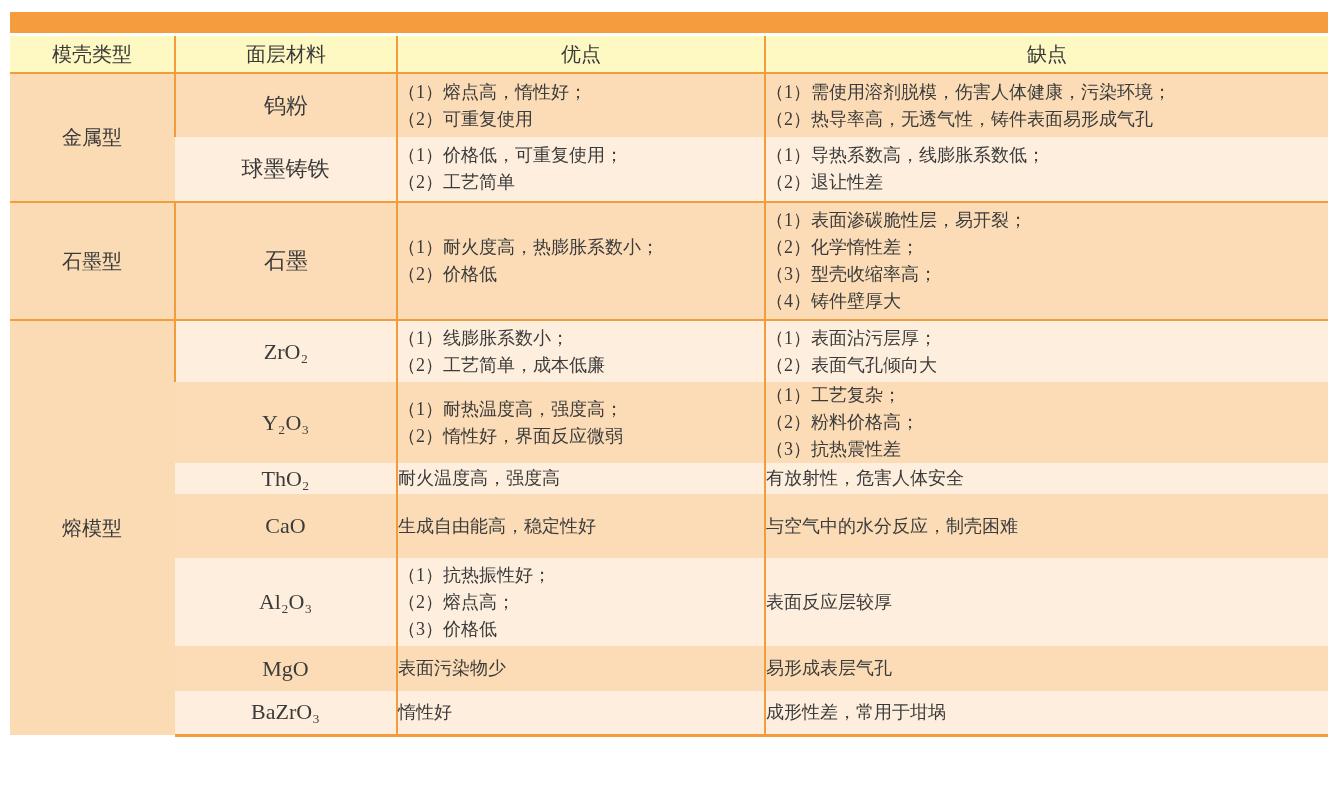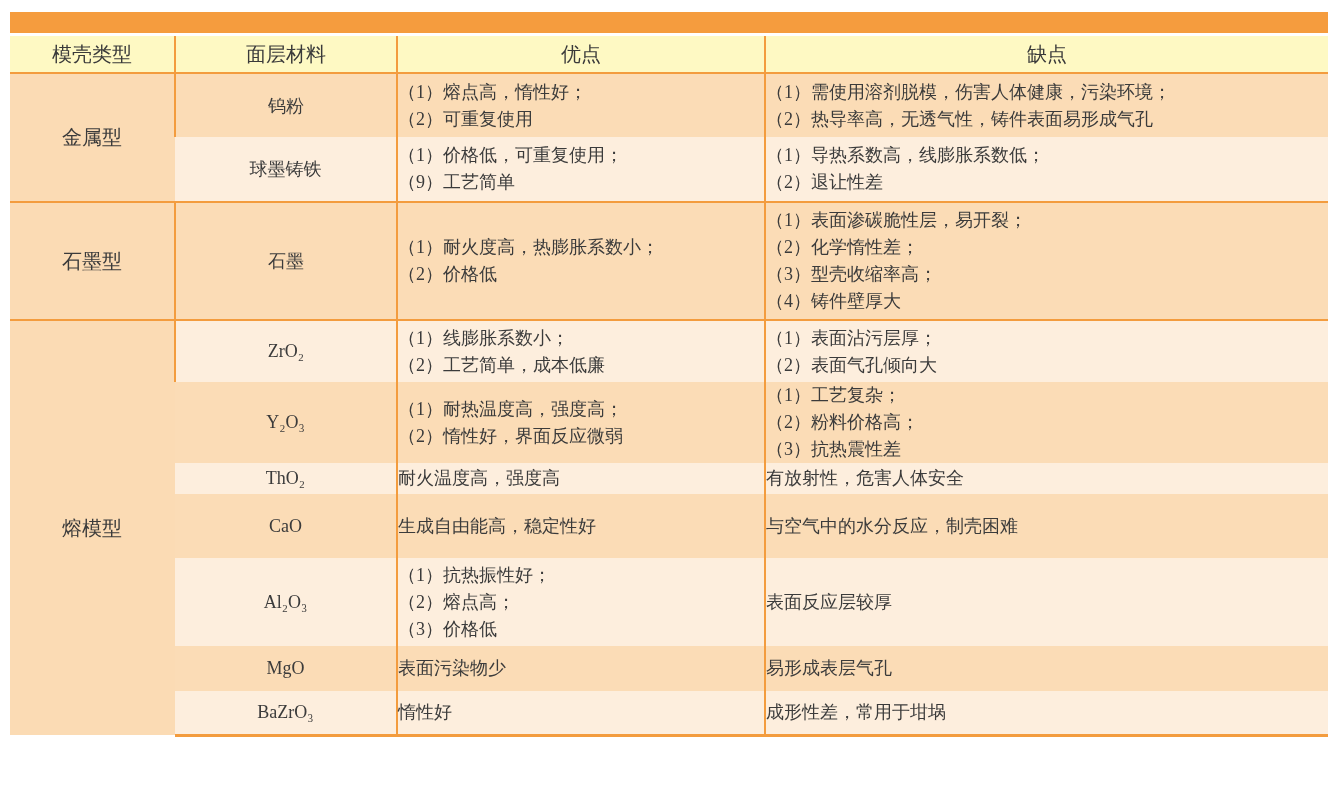--- a/index.html
+++ b/index.html
@@ -42,21 +42,21 @@
   th + th, td + td { border-left: 2px solid #f39c3e; }
   tr.header-row th {
     height: 37px; background: #fef9c3;
     font-size: 20px; text-align: center; color: #3a3a3a;
   }
   tr.gstart td { border-top: 2px solid #f39c3e; }
   tr.last td { border-bottom: 3px solid #f39c3e; }
   td.c-type {
     background: #fbdbb4; text-align: center; font-size: 20px;
   }
-  td.c-mat { text-align: center; font-size: 18px; margin-top: 8px; }
+  td.c-mat { text-align: center; font-size: 22px; margin-top: 8px; }
   td.c-adv, td.c-dis {
     text-align: left; padding-right: 8px;
     white-space: pre-line; line-height: 27px;
   }
   tr.peach td.rowcell { background: #fbdcb6; }
   tr.cream td.rowcell { background: #fdeedd; }
 </style>
 </head>
 <body>
 
@@ -85,21 +85,21 @@
       <td class="c-type" rowspan="2">金属型</td>
       <td class="c-mat rowcell">钨粉</td>
       <td class="c-adv rowcell">（1）熔点高，惰性好；
 （2）可重复使用</td>
       <td class="c-dis rowcell">（1）需使用溶剂脱模，伤害人体健康，污染环境；
 （2）热导率高，无透气性，铸件表面易形成气孔</td>
     </tr>
     <tr class="cream" style="height:65px">
       <td class="c-mat rowcell">球墨铸铁</td>
       <td class="c-adv rowcell">（1）价格低，可重复使用；
-（9）工艺简单</td>
+（2）工艺简单</td>
       <td class="c-dis rowcell">（1）导热系数高，线膨胀系数低；
 （2）退让性差</td>
     </tr>
 
     <tr class="peach gstart" style="height:118px">
       <td class="c-type">石墨型</td>
       <td class="c-mat rowcell">石墨</td>
       <td class="c-adv rowcell">（1）耐火度高，热膨胀系数小；
 （2）价格低</td>
       <td class="c-dis rowcell">（1）表面渗碳脆性层，易开裂；

